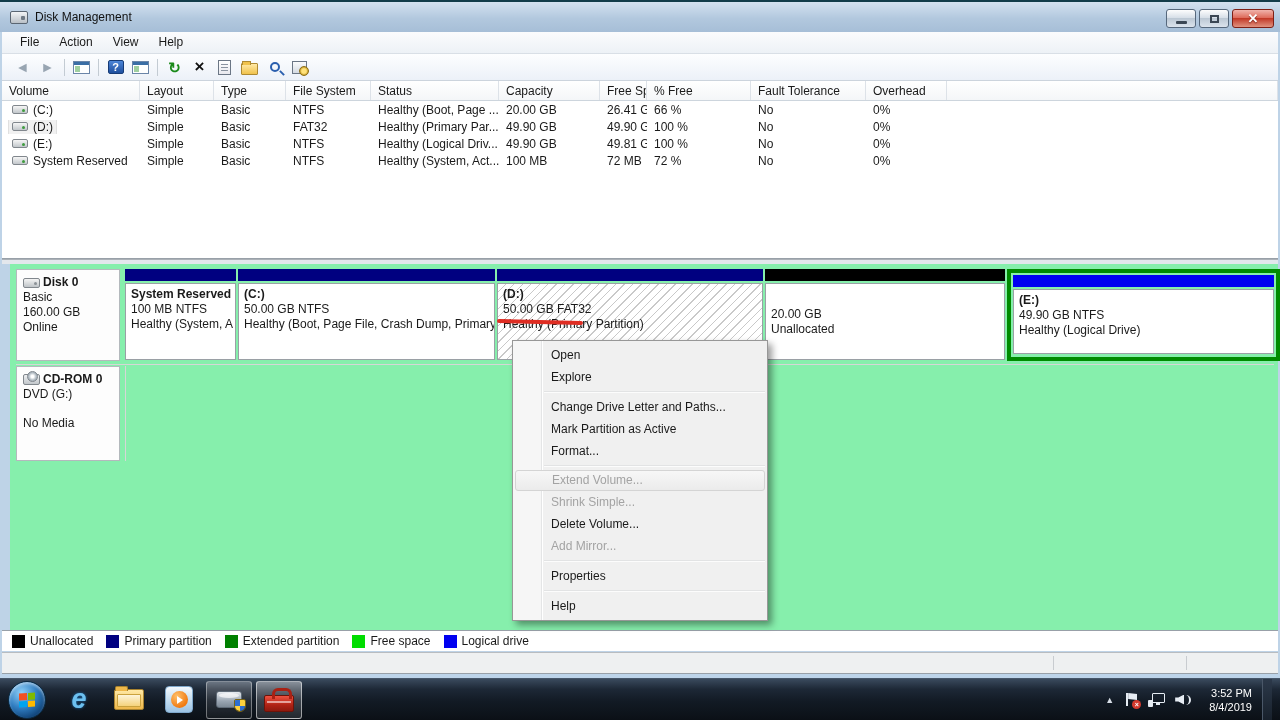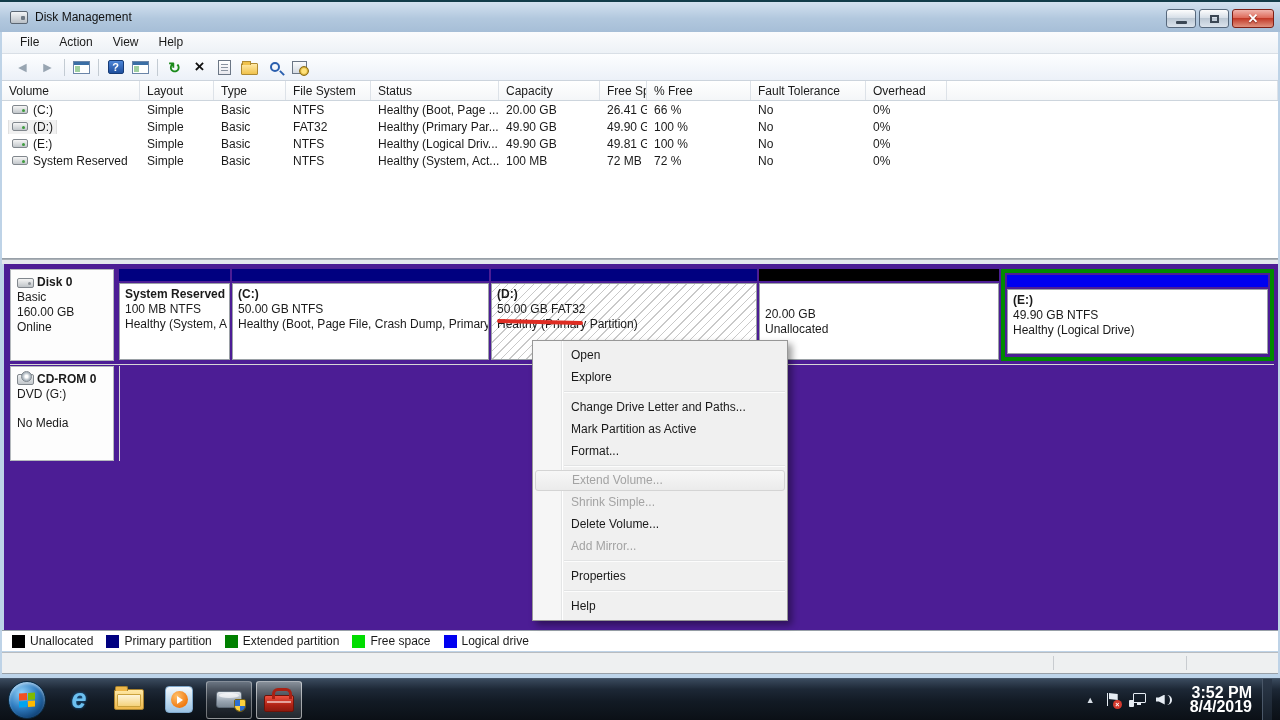--- a/index.html
+++ b/index.html
@@ -60,21 +60,21 @@
   .c5{width:101px;} .c6{width:47px;} .c7{width:104px;} .c8{width:115px;} .c9{width:81px;} .cf{flex:1;}
   .vol-cell { display:flex; align-items:center; gap:5px; }
   .vol-cell .sel { background:#f1f1f1; outline:1px solid #e0e0e0; }
   .vol-inner { display:flex; align-items:center; gap:5px; padding:0 3px; }
   .drive-ico { display:inline-block; width:16px; height:9px; border:1px solid #81878d; border-radius:2px;
     background:linear-gradient(#f6f6f6,#c2c7cb); position:relative; flex:none; }
   .drive-ico::after { content:""; position:absolute; right:2px; top:3px; width:3px; height:3px; background:#3f9b3f; border-radius:50%; }
 
   
   .splitter { position:absolute; top:257px; left:2px; right:2px; height:5px; background:#e3e7ec; border-top:1px solid #aab0b6; }
-  .diskpane { position:absolute; top:262px; left:4px; right:2px; height:366px; background:#4c1d95; }
+  .diskpane { position:absolute; top:262px; left:10px; right:2px; height:366px; background:#86efac; }
   .disk-row { position:absolute; left:6px; right:4px; }
   .row-disk0 { top:4px; height:94px; }
   .row-cdrom { top:100px; height:98px; border-top:1px solid #d6d6d6; }
   .disk-label { position:absolute; left:0; top:1px; width:104px; bottom:1px; border:1px solid #b4b9bd; background:#fdfdfd; padding:5px 6px; line-height:15px; }
   .disk-label .dname { font-weight:bold; display:flex; align-items:center; gap:3px; }
   .disk-ico { display:inline-block; width:17px; height:10px; border:1px solid #81878d; border-radius:2px;
     background:linear-gradient(#f4f4f4,#bfc4c8); position:relative; flex:none; }
   .disk-ico::after { content:""; position:absolute; right:2px; top:3px; width:3px; height:3px; background:#8b9196; border-radius:50%; }
   .cd-ico { display:inline-block; width:17px; height:11px; border:1px solid #81878d; border-radius:2px;
     background:linear-gradient(#eef0f2,#c2c7cb); position:relative; flex:none; }
@@ -97,21 +97,21 @@
   .legendbar { position:absolute; top:628px; left:2px; right:2px; height:21px; background:#fff; border-top:1px solid #98a0a8;
     display:flex; align-items:center; padding-left:10px; gap:13px; }
   .legend-item { display:flex; align-items:center; gap:5px; }
   .legend-swatch { width:13px; height:13px; flex:none; }
   .statusbar { position:absolute; top:650px; left:2px; right:2px; height:22px; background:#eef0f1; border-top:1px solid #b8bcc0; border-bottom:1px solid #98a0a8; }
   .sb-div { position:absolute; top:3px; bottom:3px; width:1px; background:#c8ccd0; }
   .frame-bottom { position:absolute; top:672px; left:0; right:0; height:4px; background:#bdd4ea; }
   .frame-dark { position:absolute; top:676px; left:0; right:0; height:2px; background:#062e38; }
 
   
-  .ctx { position:absolute; left:532px; top:340px; width:256px; background:#f0f0f0; border:1px solid #979797;
+  .ctx { position:absolute; left:512px; top:340px; width:256px; background:#f0f0f0; border:1px solid #979797;
     box-shadow:4px 4px 7px rgba(0,0,0,.4); padding:3px 0; z-index:50;
     background-image:linear-gradient(to right, #f6f6f6 0px, #f6f6f6 28px, #e4e5e6 28px, #e4e5e6 29px, #ffffff 29px, #ffffff 30px, #f0f0f0 30px); }
   .ctx-item { height:22px; line-height:22px; padding-left:38px; position:relative; }
   .ctx-item.disabled { color:#a3a3a3; }
   .ctx-item.hovered { margin:0 2px; padding-left:36px; height:21px; line-height:19px;
     background:linear-gradient(#f7f7f7,#ebebeb); border:1px solid #d4d4d4; border-radius:3px; }
   .ctx-sep { height:2px; border-top:1px solid #e2e3e4; border-bottom:1px solid #fcfcfc; margin:3px 2px 3px 31px; }
 
   
   .taskbar { position:absolute; left:0; top:678px; width:1280px; height:42px;
@@ -151,21 +151,21 @@
   .tray-flag .flag-x { position:absolute; right:-3px; bottom:-2px; width:9px; height:9px; border-radius:50%; background:#d43a2e;
     color:#fff; font-size:7px; line-height:9px; text-align:center; font-weight:bold; }
   .tray-net { position:relative; width:17px; height:14px; }
   .tray-net .net-mon { position:absolute; right:0; top:0; width:13px; height:10px; border:1.5px solid #e6ecf3; border-radius:1px; }
   .tray-net .net-mon::after { content:""; position:absolute; left:3px; bottom:-3px; width:4px; height:2px; background:#e6ecf3; box-shadow:-2px 1px 0 2px rgba(230,236,243,0); border-bottom:1px solid #e6ecf3; }
   .tray-net .net-plug { position:absolute; left:0; bottom:0; width:5px; height:7px; background:#e6ecf3; border-radius:1px; }
   .tray-vol { position:relative; width:18px; height:14px; }
   .tray-vol .vol-body { position:absolute; left:0; top:2px; width:9px; height:10px; background:#e6ecf3;
     clip-path:polygon(0 30%,35% 30%,100% 0,100% 100%,35% 70%,0 70%); }
   .tray-vol .vol-wave { position:absolute; left:10px; top:2px; width:6px; height:10px; border:2px solid #e6ecf3; border-left:none; border-top:none; border-bottom:none; border-radius:0 6px 6px 0; }
-  .tray-clock { text-align:right; font-size:16px; line-height:14px; color:#fff; padding-left:6px;font-weight:bold; }
+  .tray-clock { text-align:right; font-size:11px; line-height:14px; color:#fff; padding-left:6px; }
   .show-desktop { width:10px; height:42px; border-left:1px solid #4a5768; background:linear-gradient(#2c394a,#17202b); flex:none; }
 </style>
 </head>
 <body>
 
 <div class="screen">
 
   <div class="window">
 
     <div class="titlebar">

